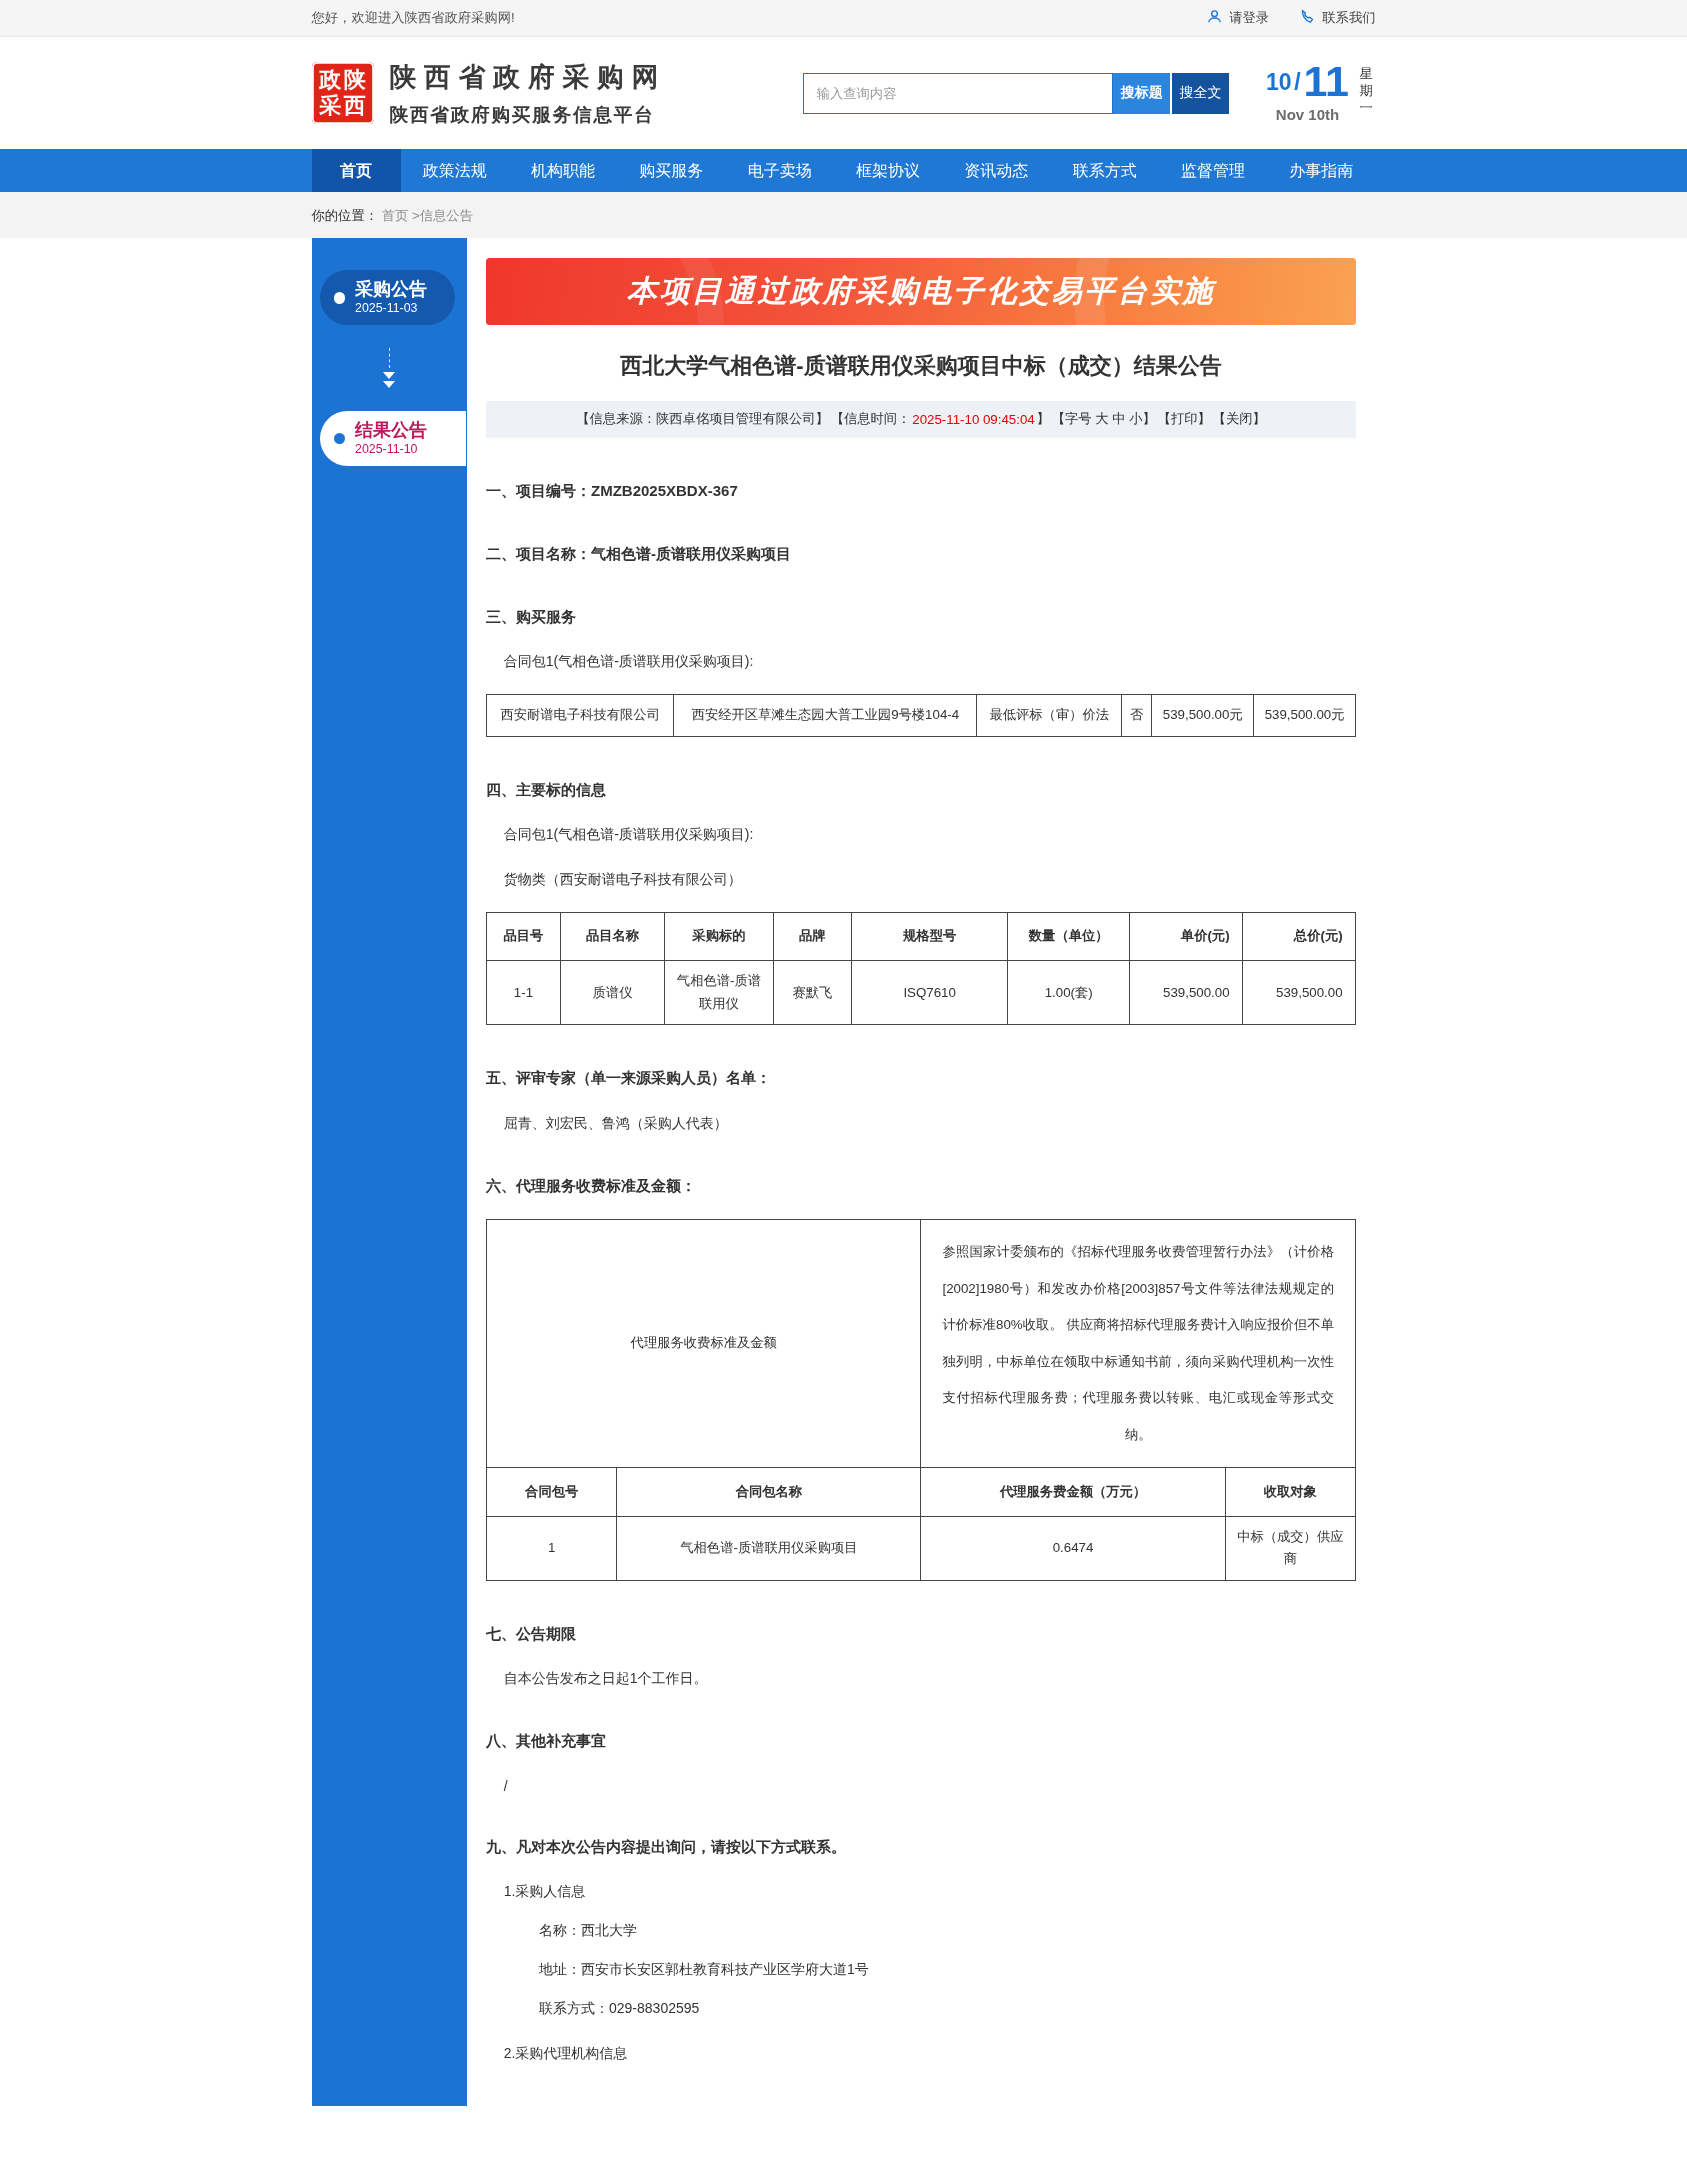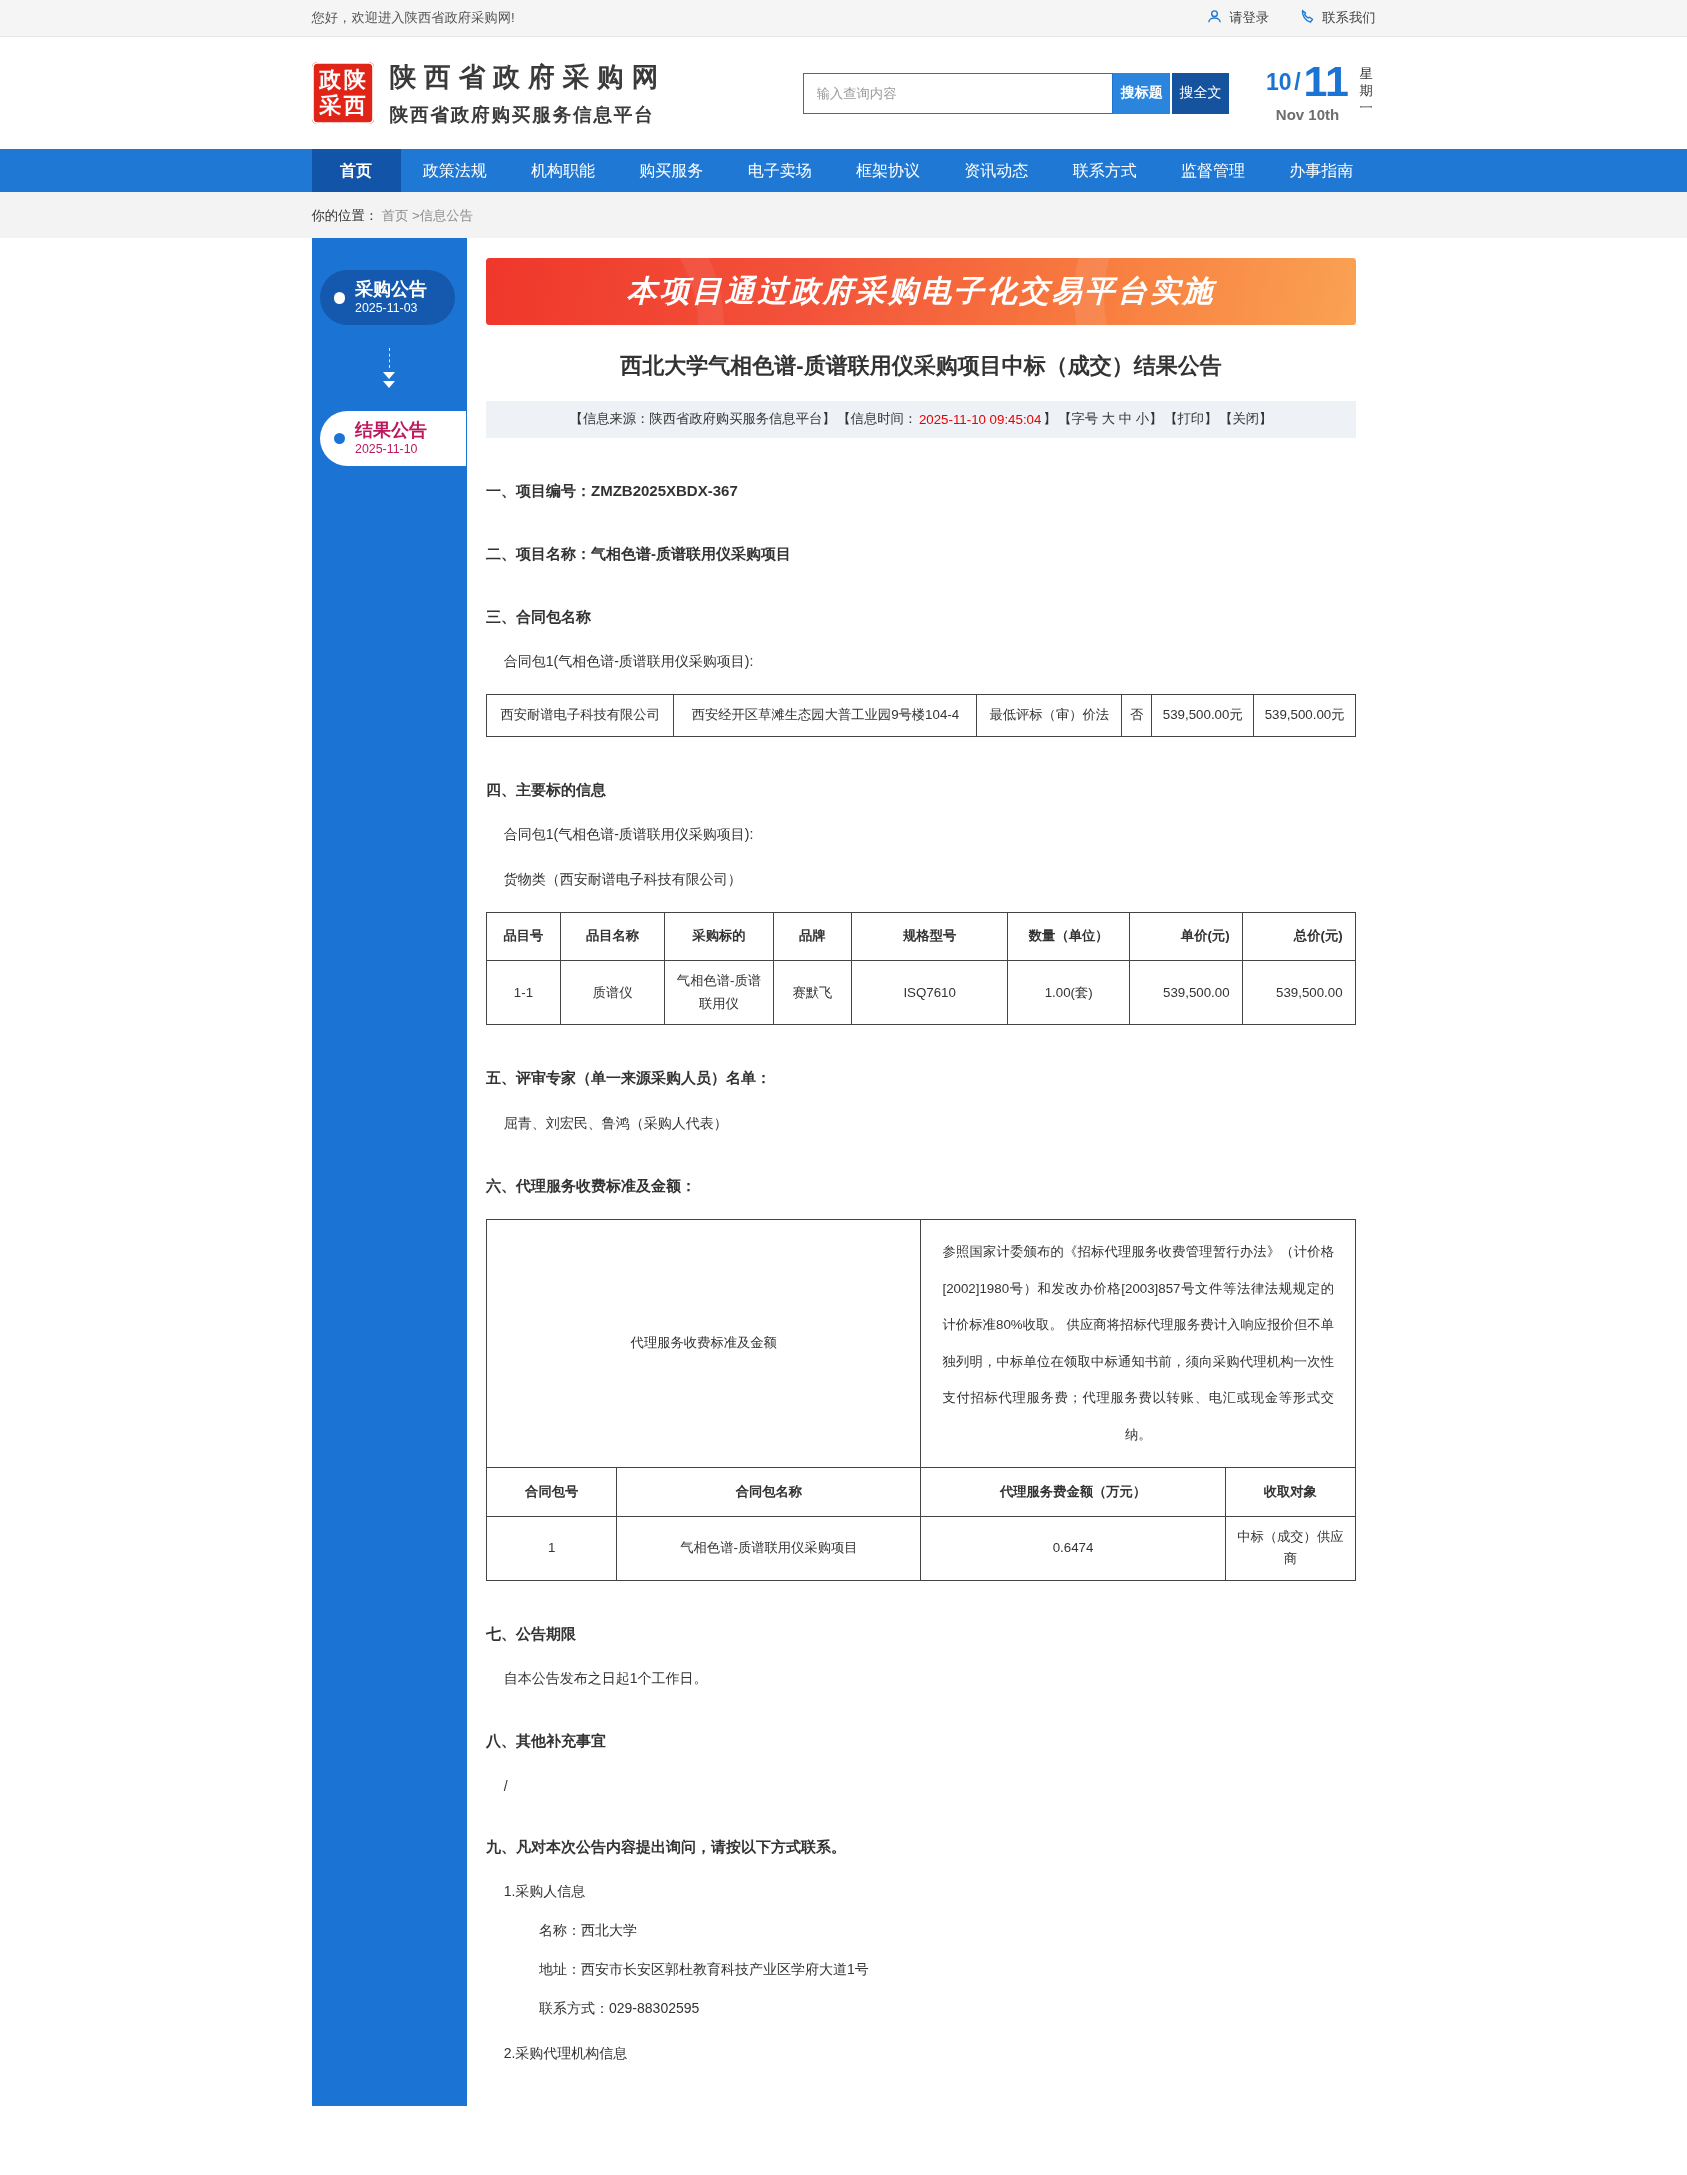--- a/index.html
+++ b/index.html
@@ -227,34 +227,34 @@
       </div>
     </div>
 
     <div class="content">
 
       <div class="banner">本项目通过政府采购电子化交易平台实施</div>
 
       <div class="article-title">西北大学气相色谱-质谱联用仪采购项目中标（成交）结果公告</div>
 
       <div class="meta">
-        <span>【信息来源：陕西省政府购买服务信息平台】</span>
+        <span>【信息来源：陕西卓佲项目管理有限公司】</span>
         <span>【信息时间：</span>
         <span class="red">2025-11-10 09:45:04</span>
         <span> 】</span>
         <span class="click">【字号 大 中 小】</span>
         <span class="click">【打印】</span>
         <span class="click">【关闭】</span>
       </div>
 
       <div class="sec-h">一、项目编号：ZMZB2025XBDX-367</div>
 
       <div class="sec-h">二、项目名称：气相色谱-质谱联用仪采购项目</div>
 
-      <div class="sec-h">三、合同包名称</div>
+      <div class="sec-h">三、购买服务</div>
       <div class="para">合同包1(气相色谱-质谱联用仪采购项目):</div>
 
       <table>
         <tbody>
         <tr>
           <td>西安耐谱电子科技有限公司</td>
           <td>西安经开区草滩生态园大普工业园9号楼104-4</td>
           <td>最低评标（审）价法</td>
           <td>否</td>
           <td>539,500.00元</td>

